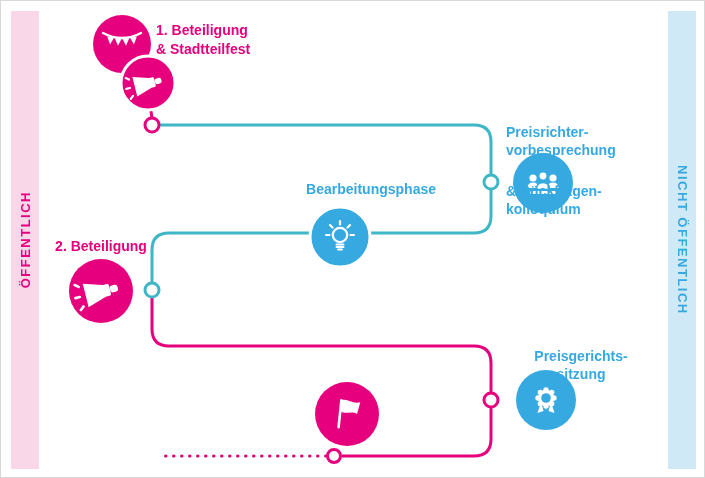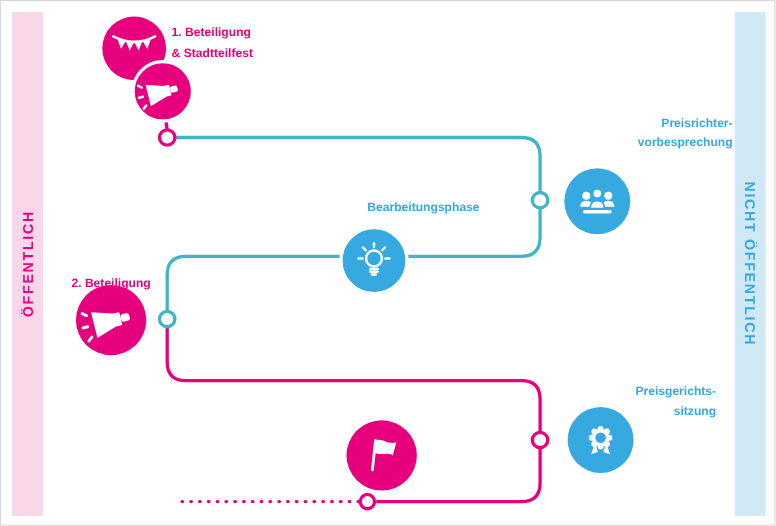--- a/index.html
+++ b/index.html
@@ -11,21 +11,21 @@
     font-family:"Liberation Sans", sans-serif;
   }
   .bar { position:absolute; top:10px; width:28px; height:458px;
          display:flex; align-items:center; justify-content:center; }
   .bar-left  { left:10px;  background:var(--pink_light,#f9d7e8); }
   .bar-right { left:667px; background:var(--blue_light,#cfe9f6); }
   .bar span { font-size:13px; font-weight:700; letter-spacing:1.5px; }
   .bar-left span  { color:var(--pink,#e6007e); writing-mode:vertical-rl; transform:rotate(180deg); }
   .bar-right span { color:var(--blue,#36a9e1); writing-mode:vertical-rl; }
   svg.flow { position:absolute; left:0; top:0; }
-  .lbl { position:absolute; font-size:11px; font-weight:700; line-height:18px; white-space:pre-line; }
+  .lbl { position:absolute; font-size:14px; font-weight:700; line-height:18px; white-space:pre-line; }
   .lbl.pink { color:var(--pink,#e6007e); }
   .lbl.blue { color:var(--blue,#36a9e1); }
   .lbl .sub { display:block; white-space:pre-line; }
   .lbl .gap { margin-top:5px; }
   .fill-pink  { fill:var(--pink,#e6007e); }
   .fill-blue  { fill:var(--blue,#36a9e1); }
   .fill-white { fill:#ffffff; }
   .stroke-pink  { stroke:var(--pink,#e6007e); }
   .stroke-blue  { stroke:var(--blue,#36a9e1); }
   .stroke-teal  { stroke:var(--teal,#3fb6c6); }
@@ -139,26 +139,28 @@
       <g transform="translate(346,413) rotate(6)">
         <path d="M-7,14 V-13" class="stroke-white" stroke-width="2.6" fill="none" stroke-linecap="round"></path>
         <path d="M-7,-13 C-1,-16 4,-10 12,-13 L10,-1 C4,-4 -1,1 -7,-2 Z" class="fill-white"></path>
       </g>
     </g>
   </svg>
 
   <div class="lbl pink" style="left:155px; top:20px; width:150px; line-height:19px;">1. Beteiligung
 &amp; Stadtteilfest</div>
 
-  <div class="lbl blue" style="left:505px; top:84px; width:160px; text-align:right;">
+  <div class="lbl blue" style="left:505px; top:104px; width:160px; text-align:left;">
     <span class="sub">Preisrichter-
 vorbesprechung</span>
+    <span class="sub gap">&amp; Rückfragen-
+kolloquium</span>
   </div>
 
   <div class="lbl blue" style="left:245px; top:179px; width:190px; text-align:right;">Bearbeitungsphase</div>
 
-  <div class="lbl pink" style="left:39px; top:248px; width:122px; text-align:center;">2. Beteiligung</div>
+  <div class="lbl pink" style="left:39px; top:236px; width:122px; text-align:center;">2. Beteiligung</div>
 
-  <div class="lbl blue" style="left:510px; top:346px; width:140px; text-align:right;">Preisgerichts-
+  <div class="lbl blue" style="left:510px; top:346px; width:140px; text-align:center;">Preisgerichts-
 sitzung</div>
 
 
 </div>
 
 </body></html>

